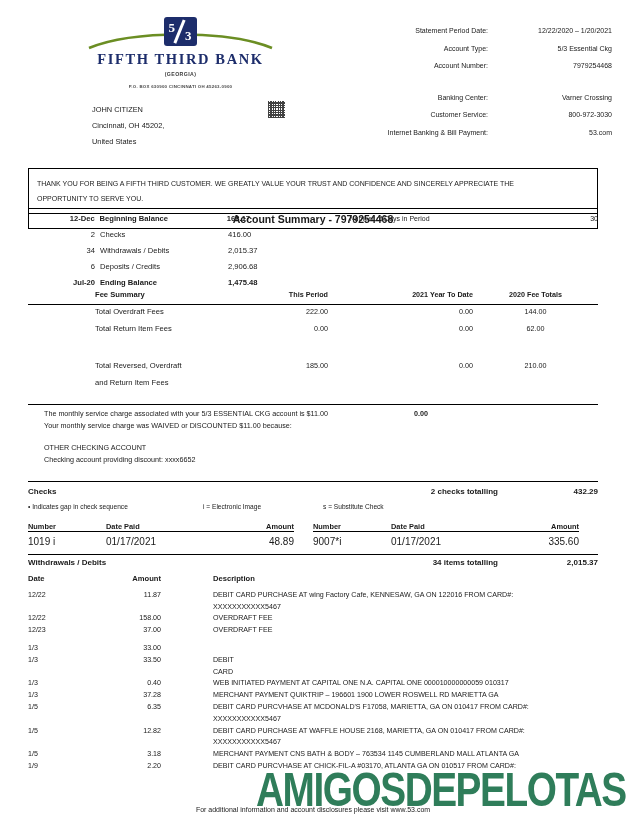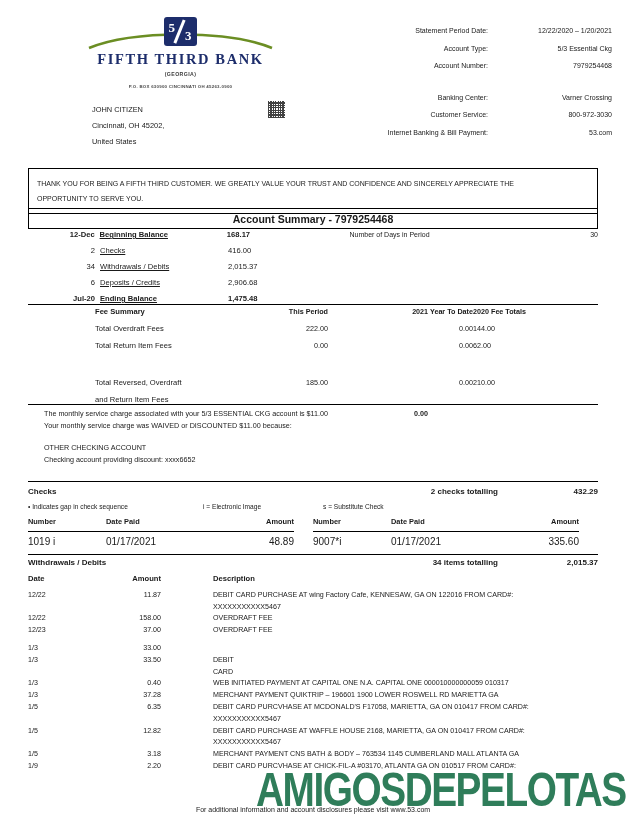--- a/index.html
+++ b/index.html
@@ -156,60 +156,60 @@
     box-sizing: border-box;
     border: 1.3px solid #000;
     text-align: center;
     font-weight: bold;
     font-size: 10.5px;
     padding: 3.5px 0;
   }
   .summary {
     position: absolute;
     left: 28px;
-    top: 230px;
+    top: 214px;
     width: 570px;
     font-size: 7.6px;
   }
   .sum-row {
     display: flex;
     align-items: baseline;
     height: 16px;
   }
   .sum-count { width: 67px; text-align: right; padding-right: 5px; }
-  .sum-label { width: 128px; text-decoration: underline; }
+  .sum-label { width: 128px; }
   .sum-amt   { width: 68px; text-align: left; }
   .sum-right-lbl { width: 190px; padding-left: 55px; font-size: 7px; }
   .sum-right-val { width: 60px; text-align: right; font-size: 7px;}
   .bold { font-weight: bold; }
 
   .rule-thick {
     position: absolute;
     left: 28px;
     width: 570px;
     border-top: 1.6px solid #000;
   }
 
   
   .fees {
     position: absolute;
     left: 28px;
-    top: 307px;
+    top: 290px;
     width: 570px;
     font-size: 7.6px;
   }
   .fee-row {
     display: flex;
     height: 17px;
     align-items: baseline;
   }
   .fee-label { width: 205px; padding-left: 67px; box-sizing: border-box; }
   .fee-c1 { width: 95px; text-align: right; }
   .fee-c2 { width: 145px; text-align: right; }
-  .fee-c3 { width: 125px; text-align: left; }
+  .fee-c3 { width: 125px; text-align: center; }
   .fee-head .fee-c1, .fee-head .fee-c2, .fee-head .fee-c3,
   .fee-head .fee-label { font-weight: bold; }
   .fee-c1, .fee-c2, .fee-c3 { font-size: 7.2px; }
 
   
   .svc {
     position: absolute;
     left: 44px;
     top: 408px;
     width: 554px;
@@ -247,20 +247,21 @@
   }
   .chk-note .n1 { width: 175px; }
   .chk-note .n2 { width: 120px; }
   .chk-note .n3 { width: 150px; }
 
   .chk-hdr {
     display: flex;
     font-weight: bold;
     font-size: 7.4px;
     height: 14px;
+    align-items: flex-end;
   }
   .chk-grp { width: 50%; display: flex; }
   .chk-num  { width: 78px; }
   .chk-date { width: 96px; }
   .chk-amt  { width: 92px; text-align: right; }
   .chk-underline {
     position: absolute;
     border-top: 1.1px solid #000;
   }
   .chk-row {

